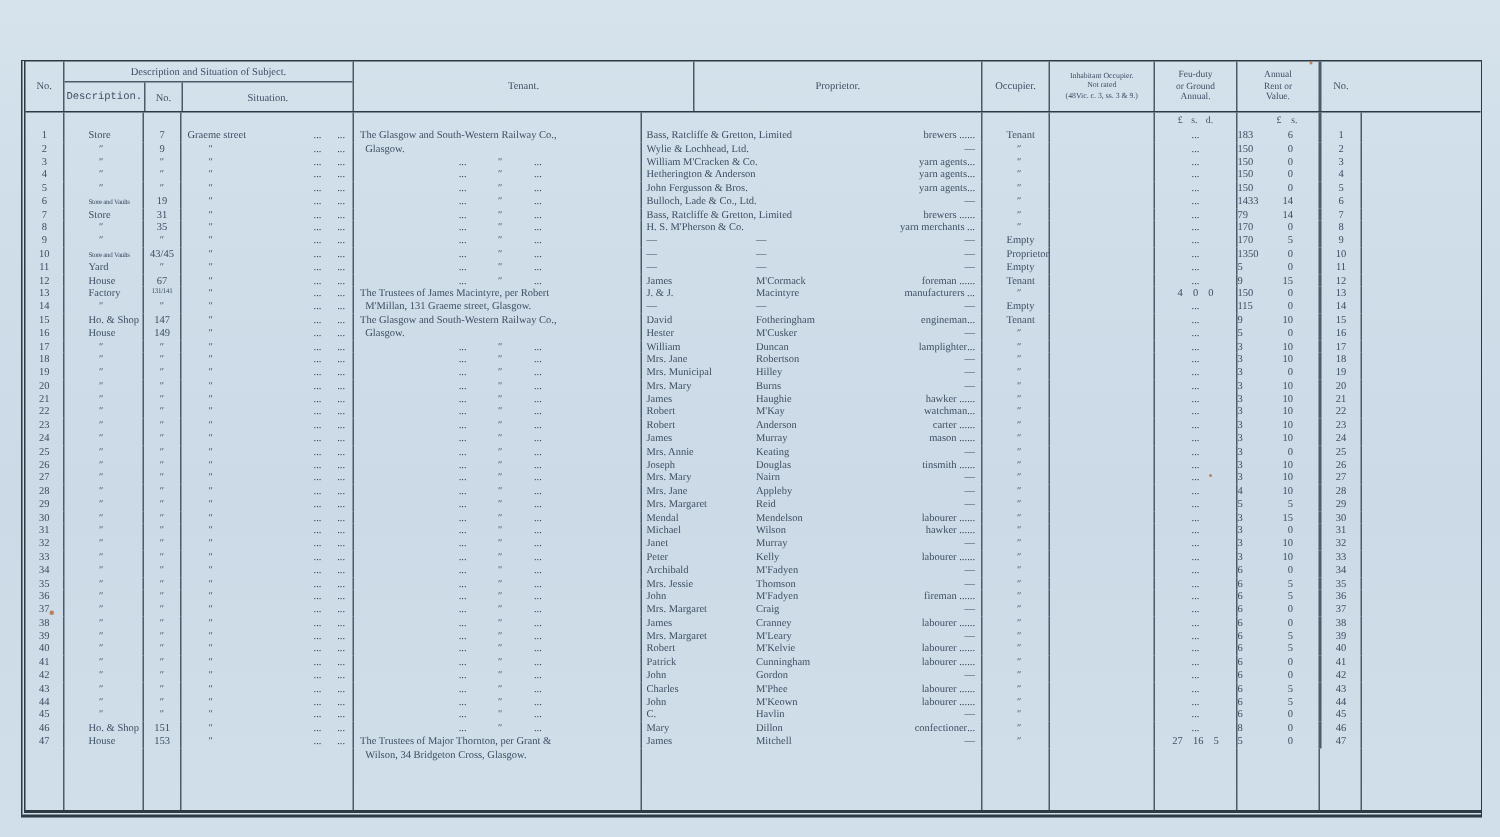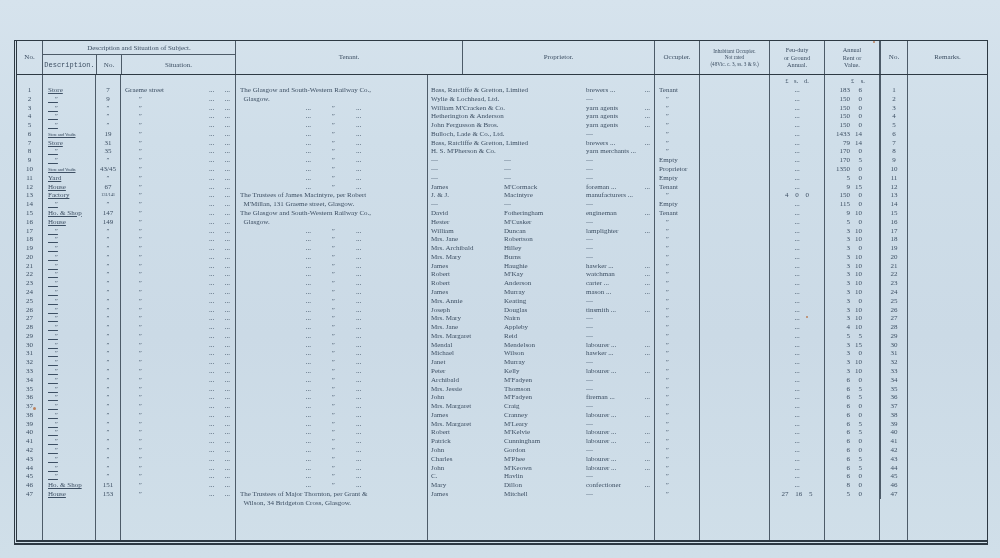--- a/index.html
+++ b/index.html
@@ -60,37 +60,37 @@
   .units > :first-child{border-left:none;}
   .uc{border-left:1px solid var(--ln);}
   .ufeu{text-align:center;word-spacing:4px;}
   .urent{text-align:right;padding-right:14px;word-spacing:5px;}
   
   .tbody{display:flex;flex-direction:column;flex:0 0 auto;}
   .tr{display:flex;height:8.79px;line-height:8.79px;font-size:7px;flex:0 0 auto;}
   .td{border-left:1px solid var(--ln);overflow:visible;white-space:nowrap;}
   .tr > :first-child{border-left:none;}
   .tc{text-align:center;}
-  .c2.td{padding-left:5px;text-decoration:underline;}
+  .c2.td{padding-left:16px;}
   .cond{font-size:4.7px;letter-spacing:-.2px;}
   .sitcell{display:flex;}
   .sitx{flex:1;padding-left:4px;}
   .dots{padding-right:5px;}
   .propcell{display:flex;}
   .pl{flex:0 0 auto;white-space:pre-line;padding-left:4px;line-height:8.79px;}
   .pc{flex:1;text-align:center;}
   .tencell{display:flex;}
   .t1{width:76px;padding-left:3px;}
   .t2{width:82px;}
-  .occ{flex:1;}
+  .occ{flex:1;text-align:right;}
   .od{padding-right:4px;}
-  .occell{padding-left:4px;}
+  .occell{padding-left:16px;}
   .feucell{text-align:center;word-spacing:5px;}
   .rentcell{display:flex;}
-  .rl{flex:1;text-align:right;}
+  .rl{flex:1;}
   .rs{width:29px;text-align:right;padding-right:17px;}
   .c11{border-left:2px solid var(--ln);}
   
   .fill{flex:1 1 auto;display:flex;}
   .fill > :first-child{border-left:none;}
   .fd{border-left:1px solid var(--ln);}
   
   .speck{position:absolute;width:3px;height:3px;border-radius:50%;background:#b5622c;opacity:.75;}
 </style>
 </head>
@@ -117,21 +117,20 @@
       <div class="th c8 tiny">Inhabitant Occupier.
 Not rated
 (48Vic. c. 3, ss. 3 &amp; 9.)</div>
       <div class="th c9 small">Feu-duty
 or Ground
 Annual.</div>
       <div class="th c10 small">Annual
 Rent or
 Value.</div>
       <div class="th c11">No.</div>
-      <div class="th c12">Remarks.</div>
     </div>
 
     <div class="units">
       <div class="uc c1"></div>
       <div class="uc c2"></div>
       <div class="uc c3"></div>
       <div class="uc c4"></div>
       <div class="uc c5"></div>
       <div class="uc c6"></div>
       <div class="uc c7"></div>
@@ -653,21 +652,21 @@
     <div class="td c3 tc">″</div>
     <div class="td c4 sitcell">
             <span class="sitx">  ″</span>
             <span class="dots">...  ...</span>
           </div>
     <div class="td c5 propcell">
             <span class="pl"></span>
             <span class="pc">...   ″   ...</span>
           </div>
     <div class="td c6 tencell">
-            <span class="t1">Mrs. Archibald</span>
+            <span class="t1">Mrs. Municipal</span>
             <span class="t2">Hilley</span>
             <span class="occ">—</span>
             <span class="od"></span>
           </div>
     <div class="td c7 occell"> ″</div>
     <div class="td c8"></div>
     <div class="td c9 feucell">...</div>
     <div class="td c10 rentcell">
             <span class="rl">3</span>
             <span class="rs">0</span>

